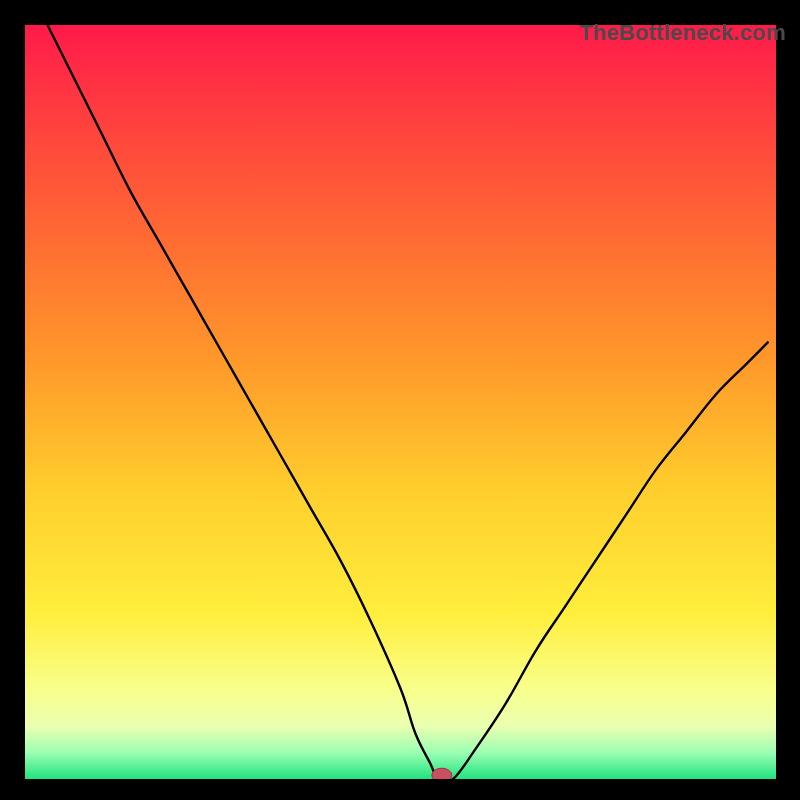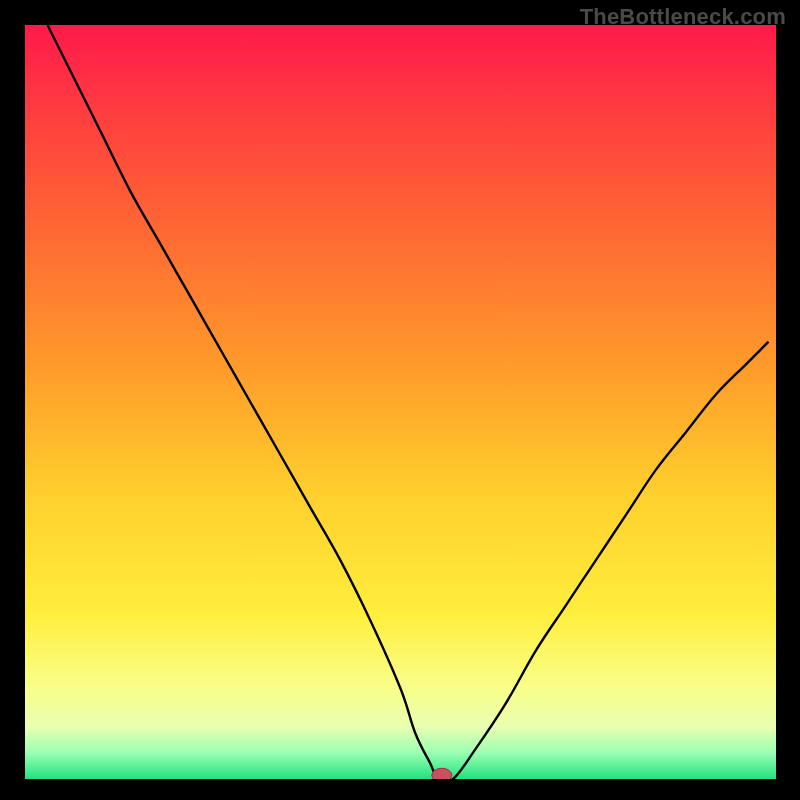--- a/index.html
+++ b/index.html
@@ -12,21 +12,21 @@
     overflow: hidden;
   }
   .frame {
     position: relative;
     width: 800px;
     height: 800px;
     background: #000;
   }
   .watermark {
     position: absolute;
-    top: 4px;
+    top: 20px;
     right: 14px;
     color: #4a4a4a;
     font-size: 22px;
     font-weight: 600;
     letter-spacing: 0.2px;
     z-index: 20;
     user-select: none;
   }
   .plot-wrap {
     position: absolute;

